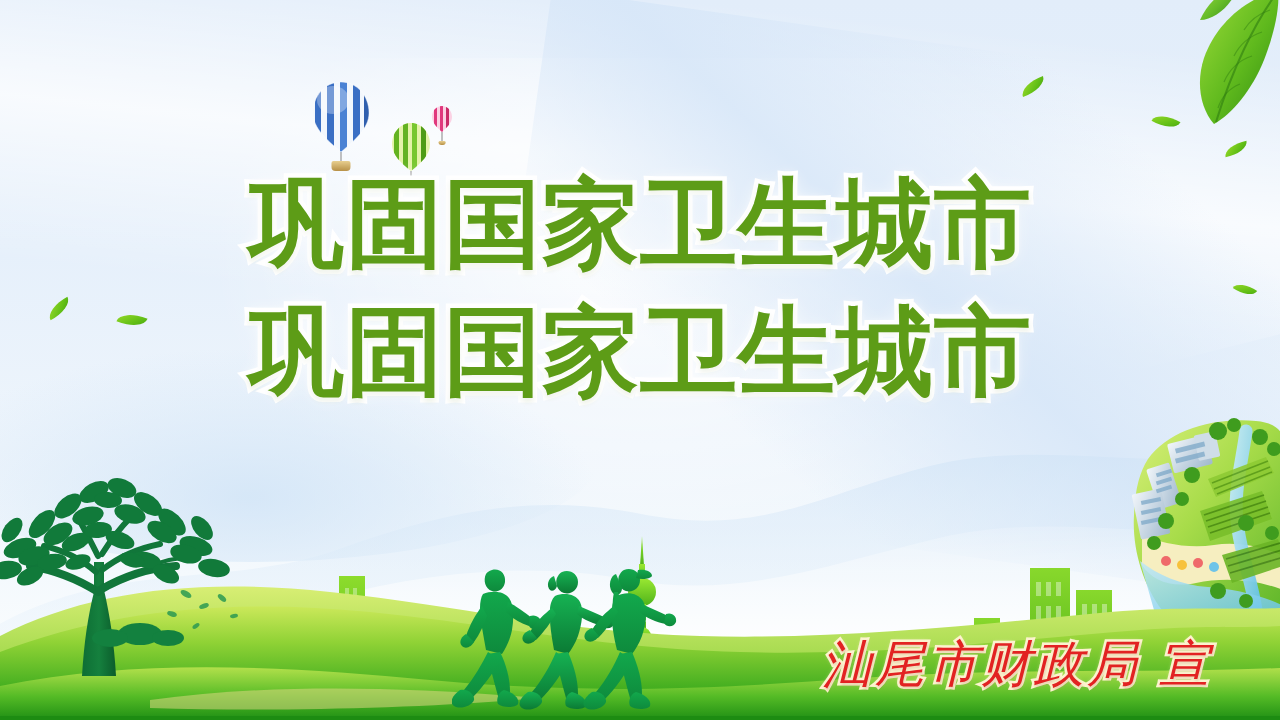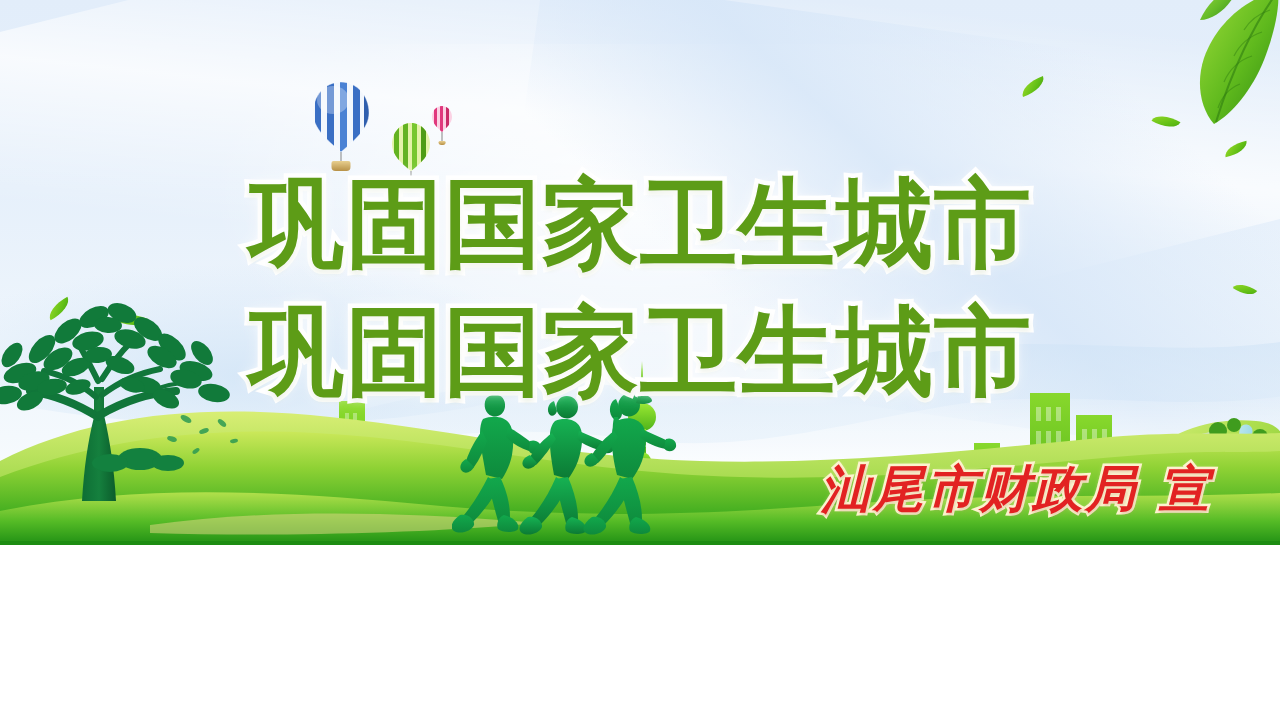--- a/index.html
+++ b/index.html
@@ -7,21 +7,21 @@
     padding: 0;
     background: #ffffff;
   }
   body {
     font-family: "DejaVu Sans", "Liberation Sans", sans-serif;
   }
 
   #poster {
     position: relative;
     width: 1280px;
-    height: 545px;
+    height: 720px;
     overflow: hidden;
     background: #fef9c3;
   }
 
   
   .sky {
     position: absolute;
     inset: 0;
     background:
       linear-gradient(180deg, #e2edfa 0%, #e6f0fb 35%, #eef5fc 62%, #f4f9fd 80%, #fbfdfe 92%, #ffffff 100%);
@@ -130,21 +130,21 @@
   }
 
   
   .signature {
     position: absolute;
     right: 68px;
     bottom: 22px;
     z-index: 40;
     font-family: "DejaVu Serif", "Liberation Serif", serif;
     font-size: 50px;
-    font-weight: 700;
+    font-weight: 400;
     font-style: italic;
     letter-spacing: 3px;
     color: #e22222;
     -webkit-text-stroke: 5px #fdf3cf;
     paint-order: stroke fill;
     text-shadow: 0 0 5px rgba(253,243,207,0.9), 1px 2px 3px rgba(120,40,20,0.25);
     white-space: nowrap;
   }
 
   

